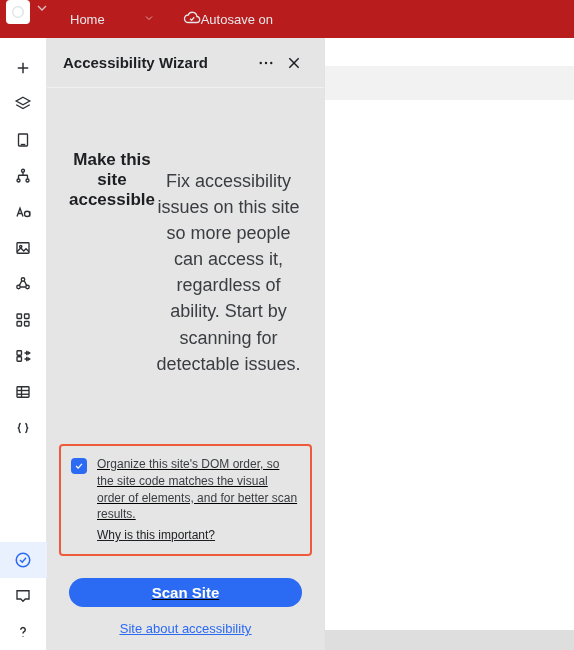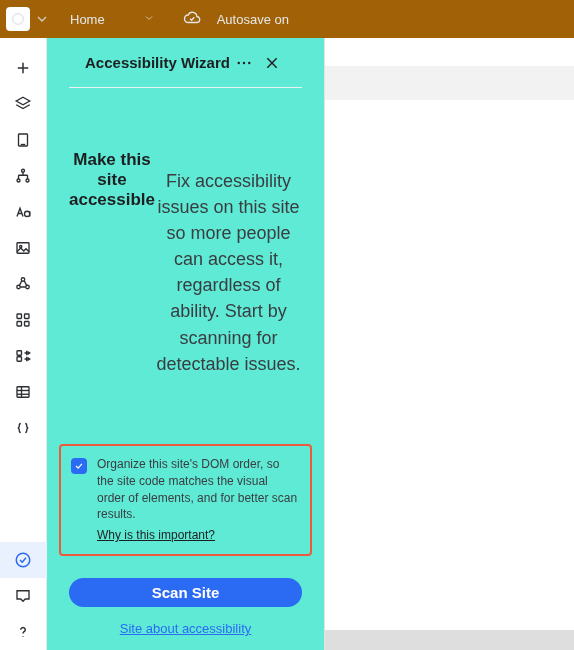--- a/index.html
+++ b/index.html
@@ -7,23 +7,22 @@
     font-family: -apple-system, BlinkMacSystemFont, "Segoe UI", Helvetica, Arial, sans-serif;
     width: 574px;
     height: 650px;
     overflow: hidden;
     background: #ffffff;
     position: relative;
   }
   
   .topbar {
     height: 38px;
-    background: #a16207;
-    display: flex;
-    align-items: center;
+    background: #b91c1c;
+    display: flex;
     color: #e5e7ea;
     font-size: 13px;
     padding: 0 6px;
   }
   .topbar .logo-chip {
     width: 24px;
     height: 24px;
     border-radius: 4px;
     background: #ffffff;
     display: flex;
@@ -45,21 +44,21 @@
     display: flex;
     align-items: center;
     gap: 6px;
     padding: 4px 6px;
     border-radius: 4px;
   }
   .topbar .home-grp .chev2 { margin-left: 32px; opacity: .7; }
   .topbar .autosave {
     display: flex;
     align-items: center;
-    gap: 16px;
+    gap: 0;
     margin-left: 22px;
   }
   .topbar svg { stroke: #e5e7ea; }
 
   
   .rail {
     position: absolute;
     left: 0;
     top: 38px;
     width: 47px;
@@ -86,25 +85,24 @@
   .rail .rail-item svg { width: 18px; height: 18px; stroke: currentColor; }
   .rail .spacer { flex: 1; }
 
   
   .panel {
     position: absolute;
     left: 47px;
     top: 38px;
     width: 278px;
     bottom: 0;
-    background: #5eead4;
+    background: #e5e5e5;
     border-right: 1px solid #e3e3e3;
     display: flex;
     flex-direction: column;
-    align-items: center;
   }
   .panel-header {
     height: 50px;
     display: flex;
     align-items: center;
     padding: 0 16px;
     border-bottom: 1px solid #eef0f2;
   }
   .panel-header .title {
     font-weight: 700;
@@ -136,20 +134,21 @@
   }
   .panel-body p.desc {
     font-size: 18px;
     line-height: 1.45;
     color: #3a3d42;
     margin-top: 18px;
   }
 
   .panel-bottom {
     padding: 0 12px 14px 12px;
+    text-decoration: underline;
   }
   .dom-card {
     border: 2px solid #f05a3c;
     border-radius: 4px;
     padding: 10px 12px 10px 10px;
     display: flex;
     gap: 10px;
     text-align: left;
     margin-bottom: 22px;
   }

